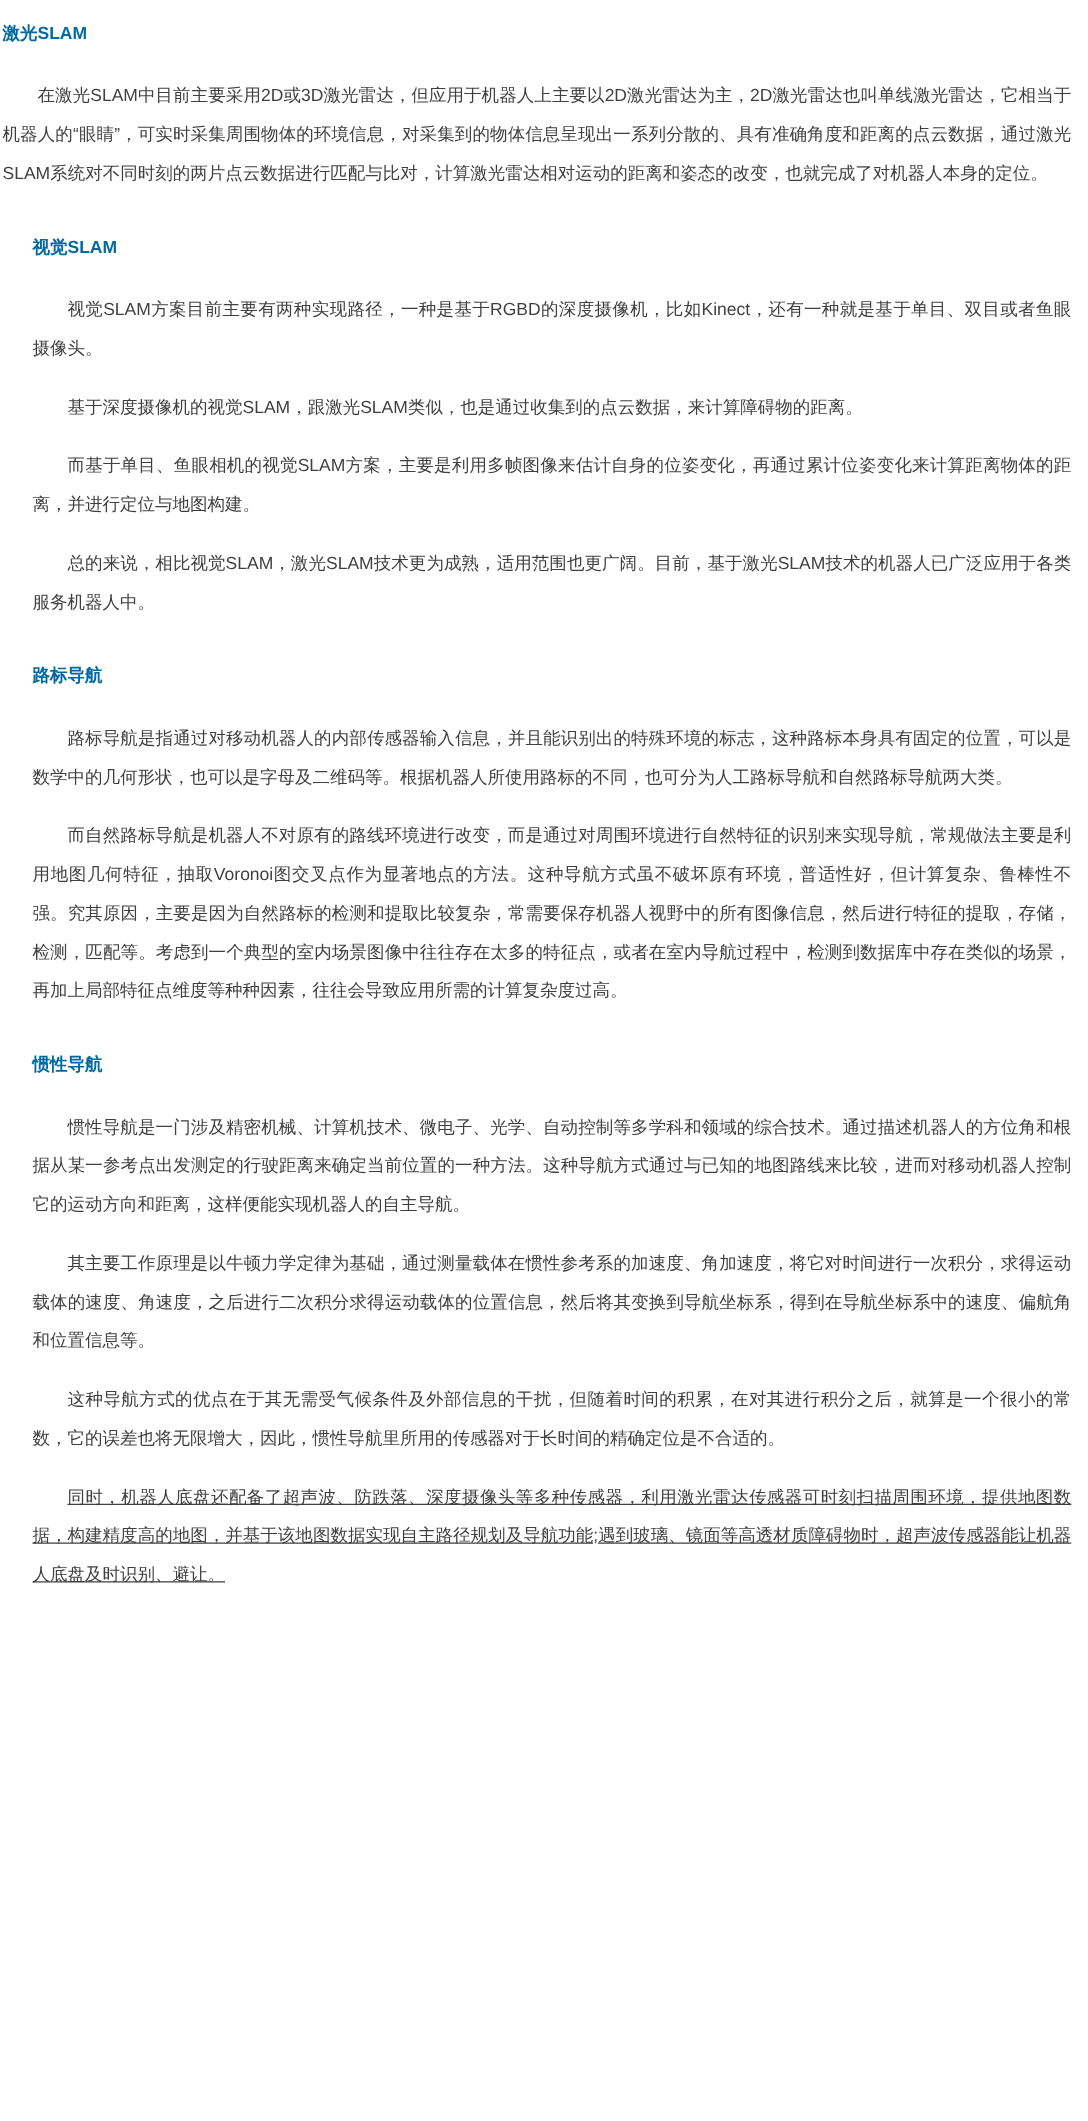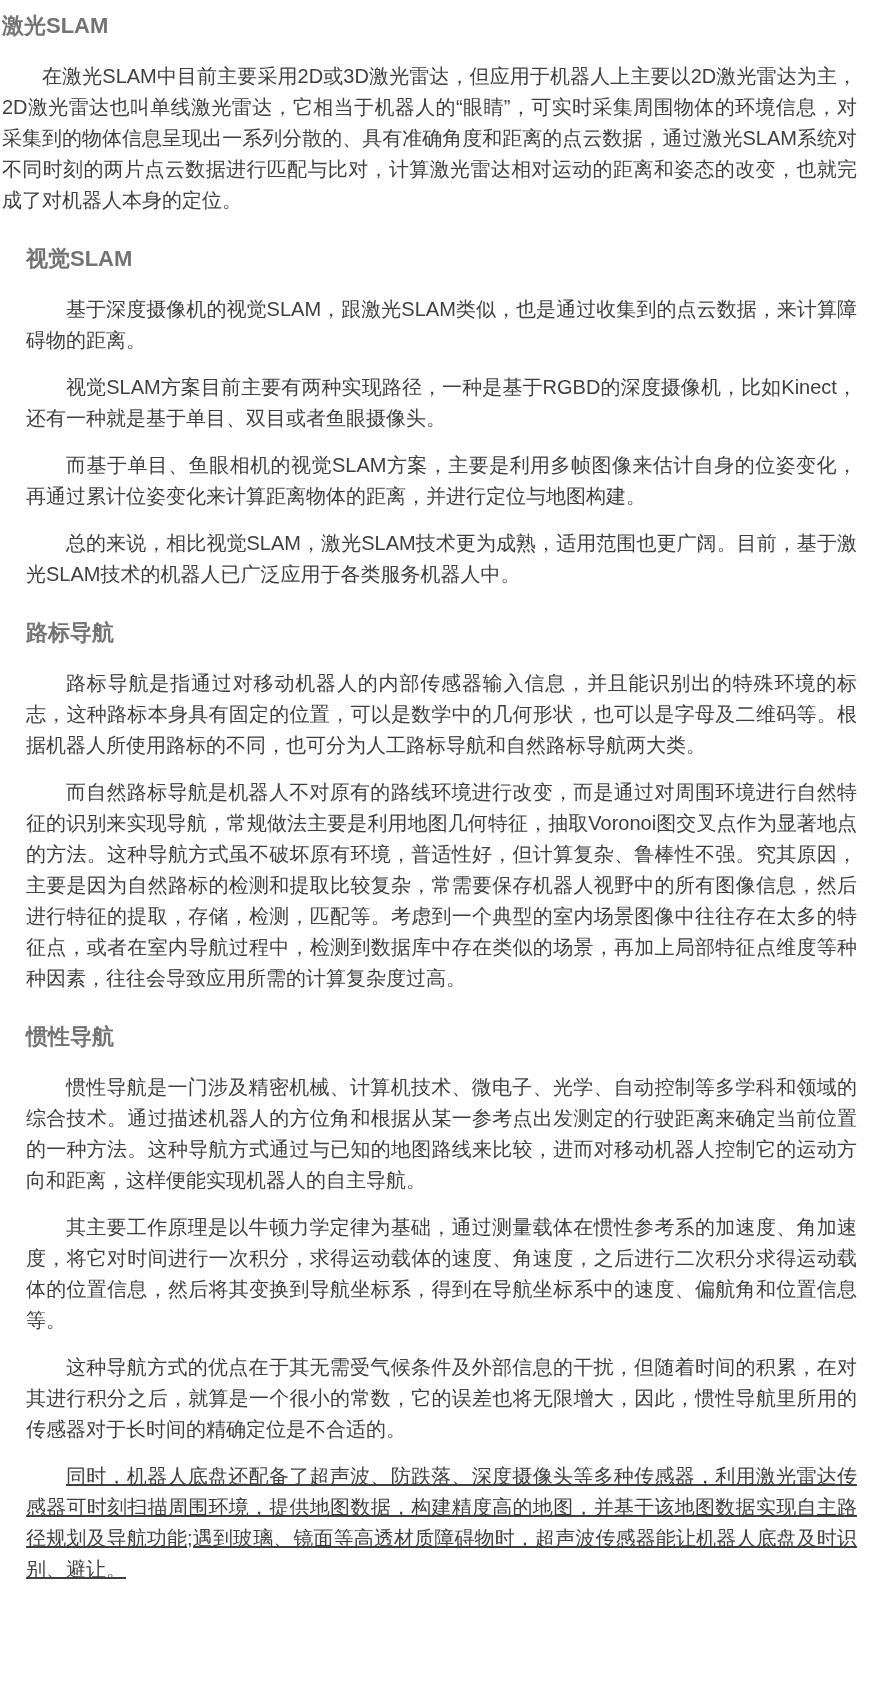--- a/index.html
+++ b/index.html
@@ -12,50 +12,50 @@
     box-sizing: border-box;
     padding: 13px 13px 27px 2px;
     font-family: "Liberation Sans", sans-serif;
     color: #3f3f3f;
   }
   main { display: block; }
   section { display: block; }
   section + section { margin-top: 30px; margin-left: 24px; }
   h2 {
     margin: 0 0 22px 0;
-    font-size: 22px;
+    font-size: 14px;
     line-height: 26px;
     font-weight: 700;
-    color: #737373;
+    color: #0369a1;
     font-family: "Liberation Sans", sans-serif;
   }
   p {
     margin: 0 0 16px 0;
-    font-size: 20px;
+    font-size: 14px;
     line-height: 31px;
     text-indent: 2em;
     text-align: justify;
     word-break: break-all;
   }
   section:last-child p:last-child { margin-bottom: 0; text-decoration: underline; }
 </style>
 </head>
 <body>
 
 <main>
 
   <section>
     <h2>激光SLAM</h2>
     <p>在激光SLAM中目前主要采用2D或3D激光雷达，但应用于机器人上主要以2D激光雷达为主，2D激光雷达也叫单线激光雷达，它相当于机器人的“眼睛”，可实时采集周围物体的环境信息，对采集到的物体信息呈现出一系列分散的、具有准确角度和距离的点云数据，通过激光SLAM系统对不同时刻的两片点云数据进行匹配与比对，计算激光雷达相对运动的距离和姿态的改变，也就完成了对机器人本身的定位。</p>
   </section>
 
   <section>
     <h2>视觉SLAM</h2>
+    <p>视觉SLAM方案目前主要有两种实现路径，一种是基于RGBD的深度摄像机，比如Kinect，还有一种就是基于单目、双目或者鱼眼摄像头。</p>
     <p>基于深度摄像机的视觉SLAM，跟激光SLAM类似，也是通过收集到的点云数据，来计算障碍物的距离。</p>
-    <p>视觉SLAM方案目前主要有两种实现路径，一种是基于RGBD的深度摄像机，比如Kinect，还有一种就是基于单目、双目或者鱼眼摄像头。</p>
     <p>而基于单目、鱼眼相机的视觉SLAM方案，主要是利用多帧图像来估计自身的位姿变化，再通过累计位姿变化来计算距离物体的距离，并进行定位与地图构建。</p>
     <p>总的来说，相比视觉SLAM，激光SLAM技术更为成熟，适用范围也更广阔。目前，基于激光SLAM技术的机器人已广泛应用于各类服务机器人中。</p>
   </section>
 
   <section>
     <h2>路标导航</h2>
     <p>路标导航是指通过对移动机器人的内部传感器输入信息，并且能识别出的特殊环境的标志，这种路标本身具有固定的位置，可以是数学中的几何形状，也可以是字母及二维码等。根据机器人所使用路标的不同，也可分为人工路标导航和自然路标导航两大类。</p>
     <p>而自然路标导航是机器人不对原有的路线环境进行改变，而是通过对周围环境进行自然特征的识别来实现导航，常规做法主要是利用地图几何特征，抽取Voronoi图交叉点作为显著地点的方法。这种导航方式虽不破坏原有环境，普适性好，但计算复杂、鲁棒性不强。究其原因，主要是因为自然路标的检测和提取比较复杂，常需要保存机器人视野中的所有图像信息，然后进行特征的提取，存储，检测，匹配等。考虑到一个典型的室内场景图像中往往存在太多的特征点，或者在室内导航过程中，检测到数据库中存在类似的场景，再加上局部特征点维度等种种因素，往往会导致应用所需的计算复杂度过高。</p>
   </section>
 

